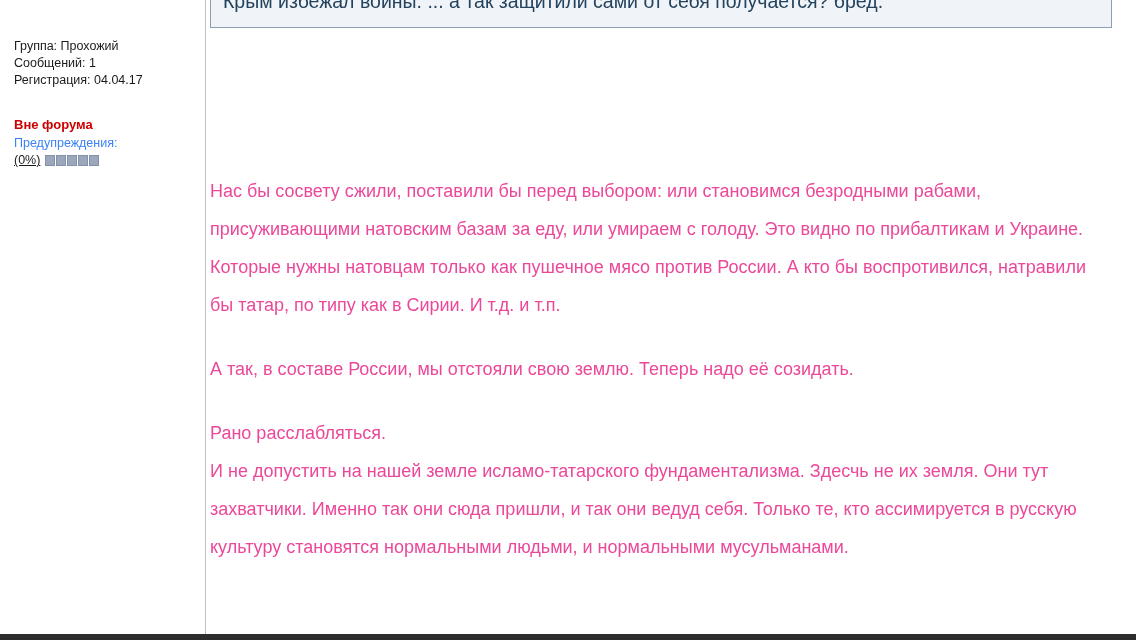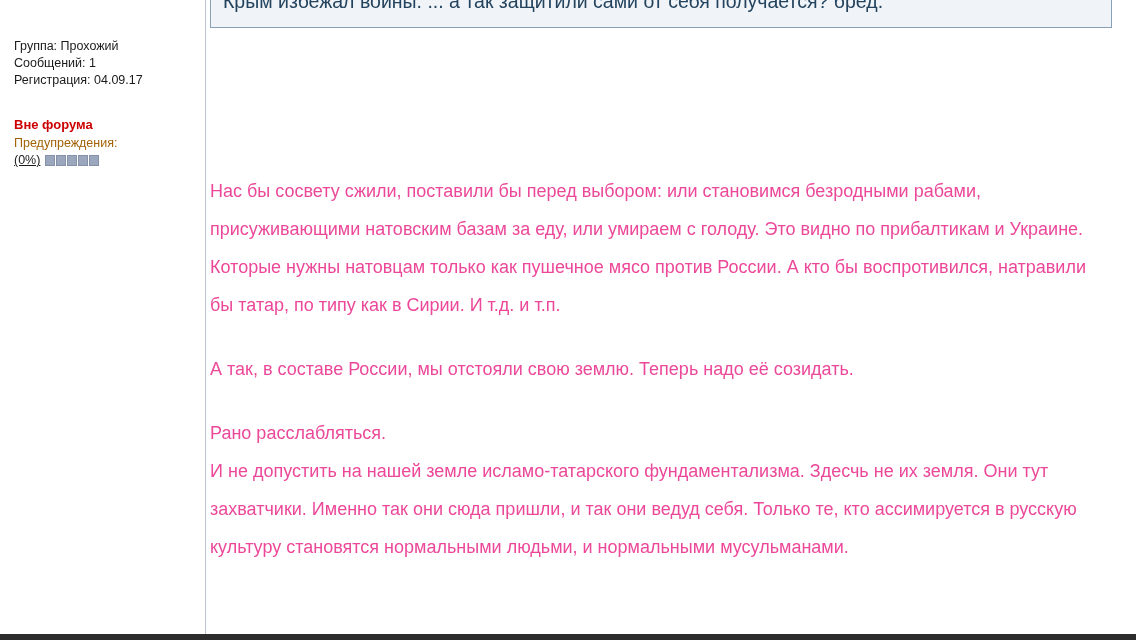--- a/index.html
+++ b/index.html
@@ -42,21 +42,21 @@
   .sidebar .status {
     margin-top: 28px;
     font-size: 13px;
     font-weight: bold;
     color: #cc0000;
     font-family: "Liberation Sans", sans-serif;
   }
   .sidebar .warn-label {
     margin-top: 4px;
     font-size: 12.5px;
-    color: #a16207;
+    color: #3b82f6;
   }
   .warn-row {
     margin-top: 3px;
     display: flex;
     align-items: center;
     gap: 3px;
   }
   .warn-pct {
     font-size: 12.5px;
     color: #1a1a1a;
@@ -137,21 +137,21 @@
   }
 </style>
 </head>
 <body>
 
 <div class="page">
 
   <div class="sidebar">
     <div class="meta-line">Группа: Прохожий</div>
     <div class="meta-line">Сообщений: 1</div>
-    <div class="meta-line">Регистрация: 04.09.17</div>
+    <div class="meta-line">Регистрация: 04.04.17</div>
     <div class="status">Вне форума</div>
     <div class="warn-label">Предупреждения:</div>
     <div class="warn-row">
       <span class="warn-pct">(0%)</span>
       <span class="warn-bars">
         <i></i>
         <i></i>
         <i></i>
         <i></i>
         <i></i>

